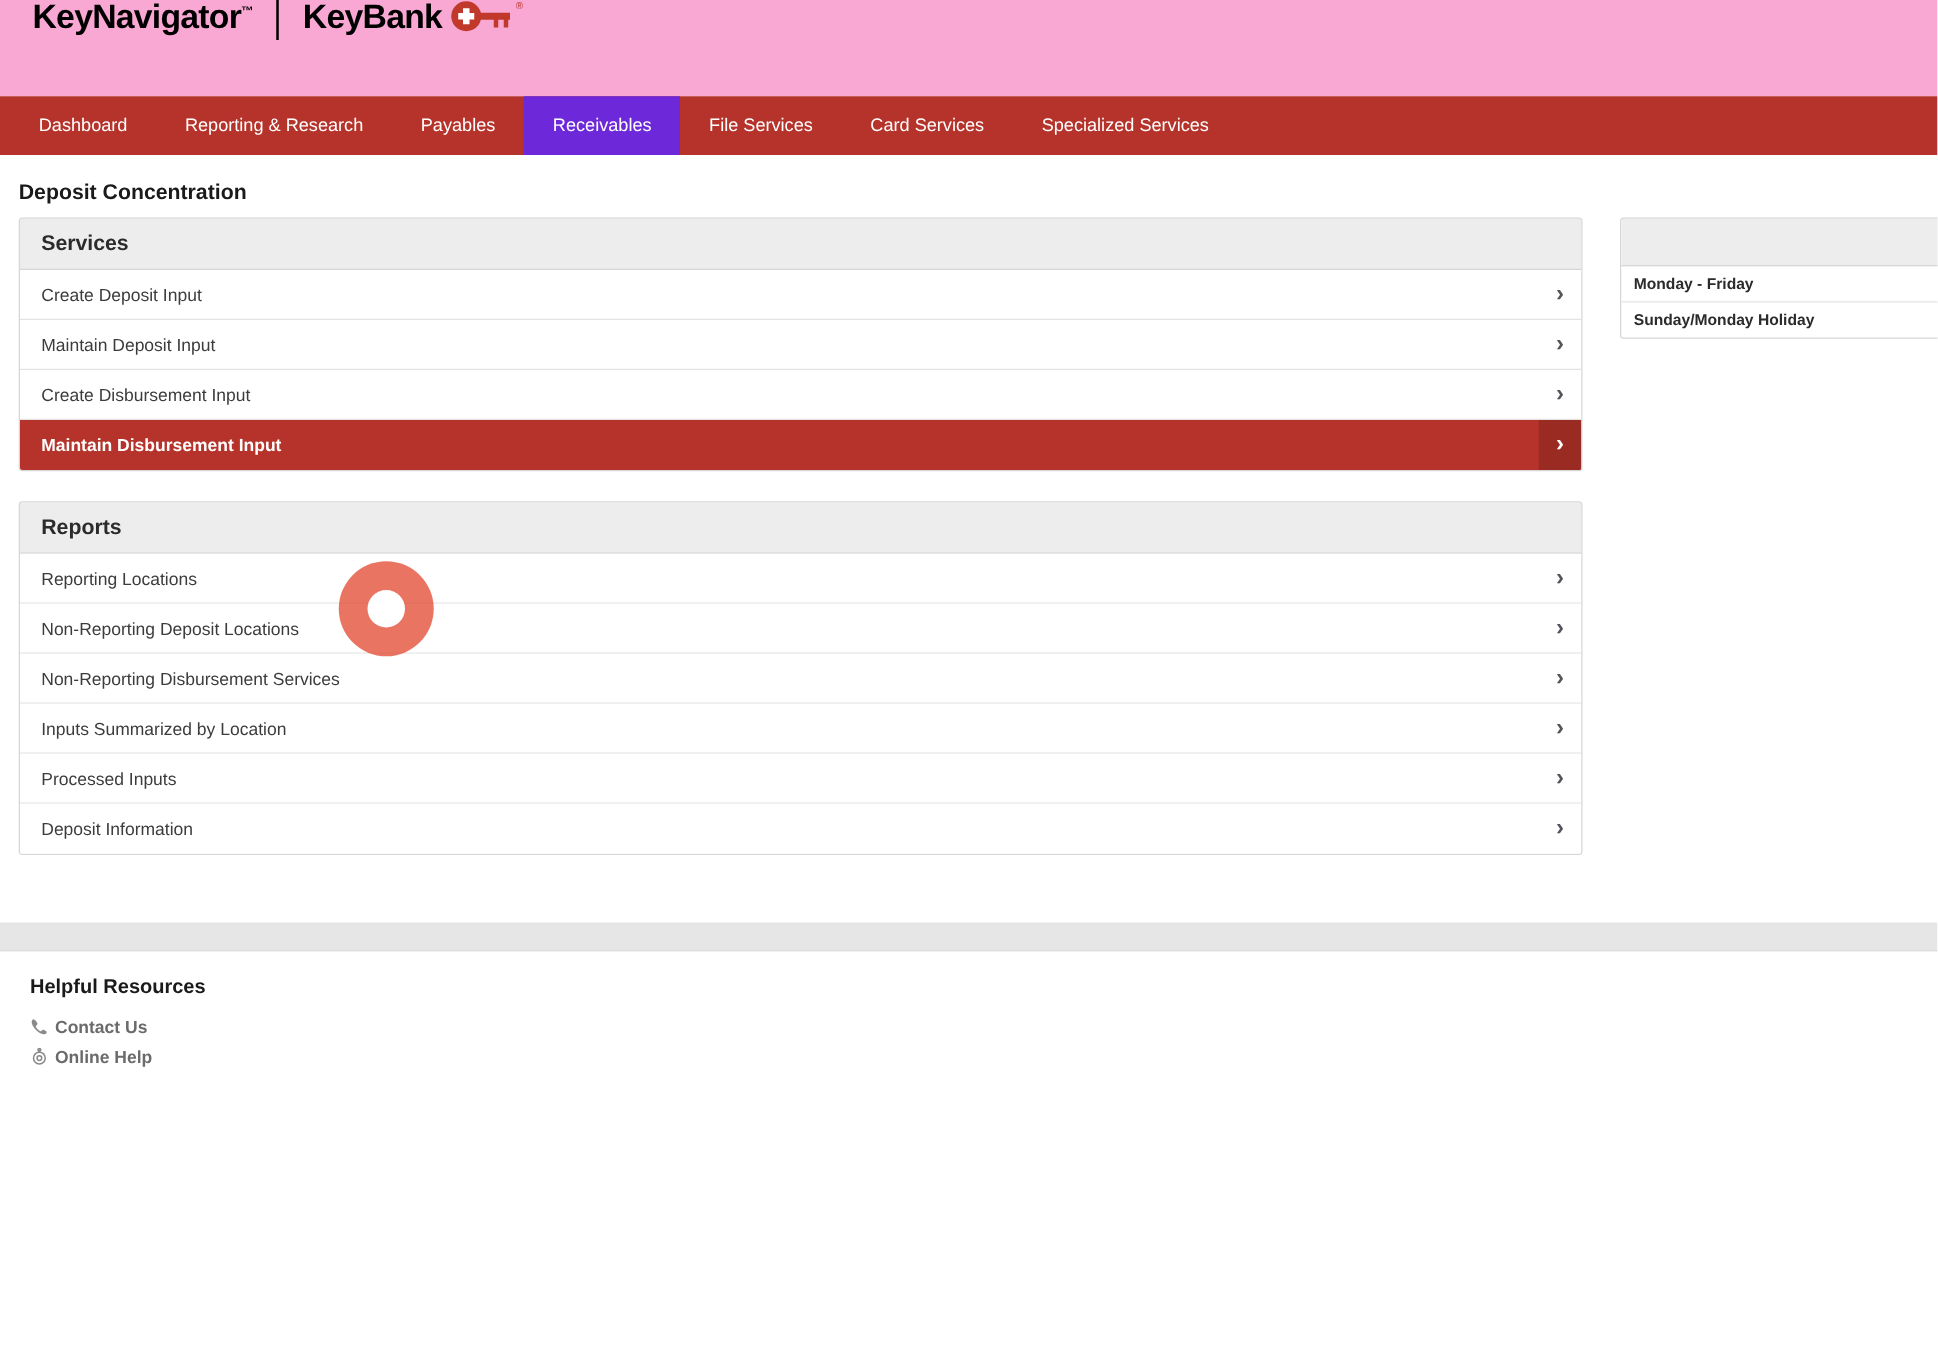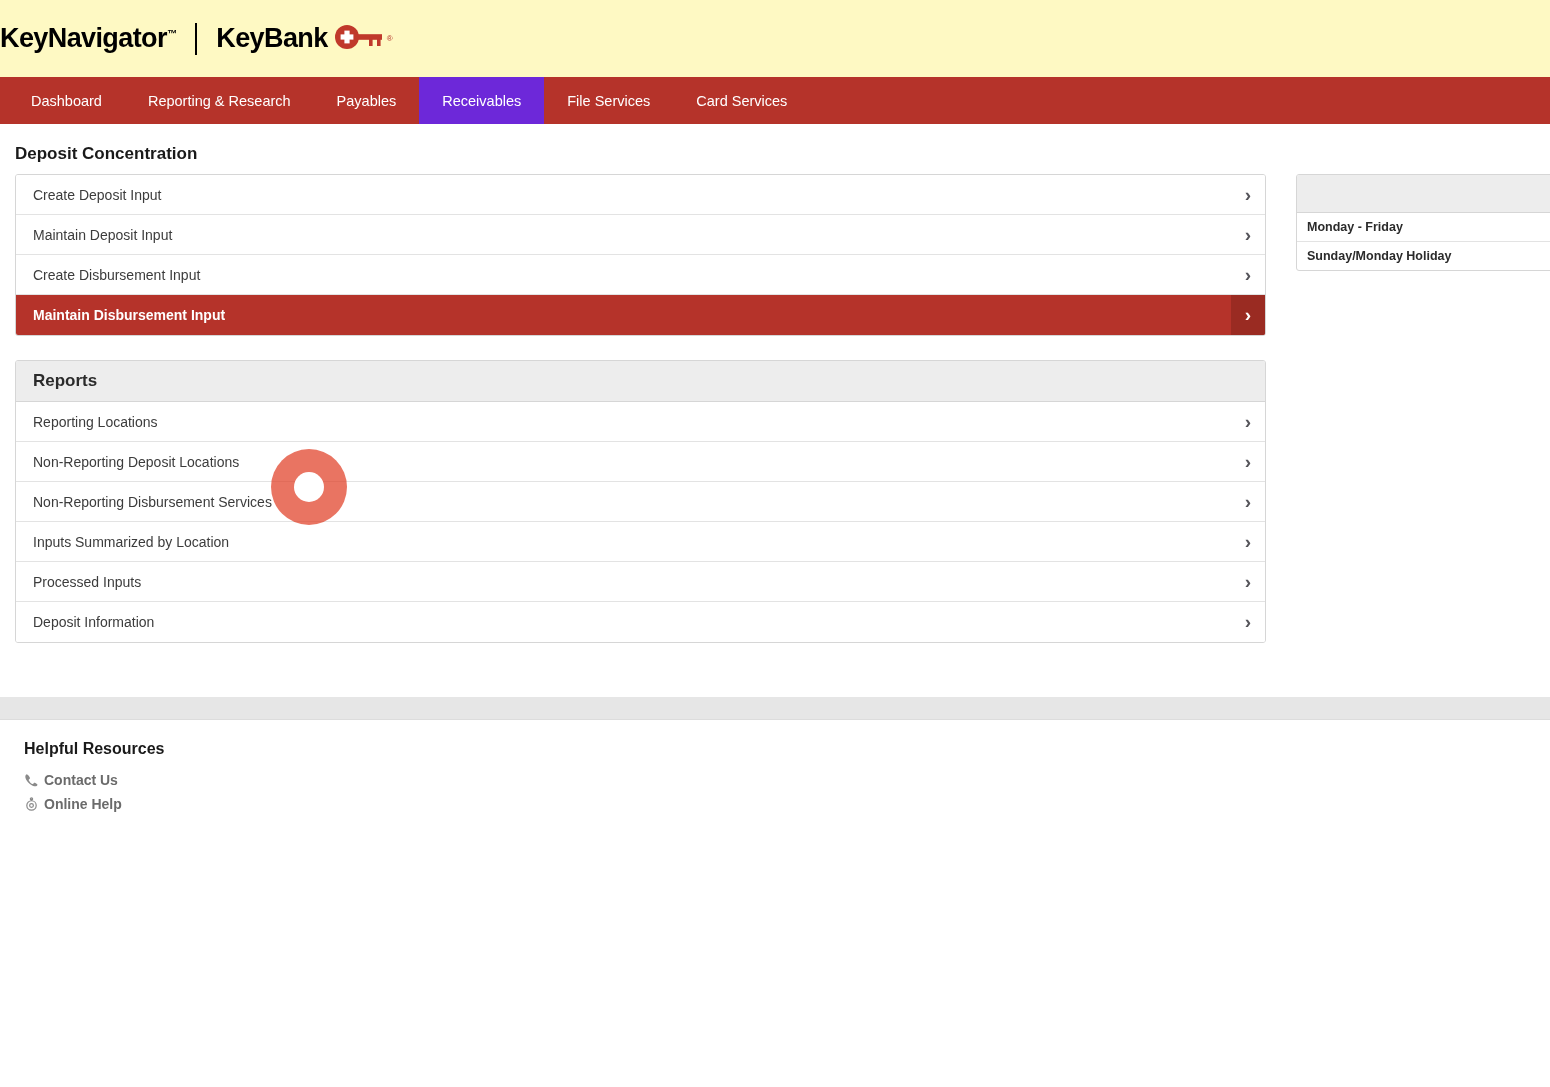--- a/index.html
+++ b/index.html
@@ -13,23 +13,24 @@
     font-family: "Liberation Sans", sans-serif;
     color: #333333;
     overflow: hidden;
     position: relative;
   }
 
   
   .brand-header {
     height: 77px;
     display: flex;
-    align-items: center;
+    align-items: flex-start;
+    padding-left: 26px;
     box-sizing: border-box;
-    background: #fef9c3;
+    background: #f9a8d4;
   }
   .brand-keynav {
     font-size: 27px;
     font-weight: bold;
     color: #000000;
     letter-spacing: -0.6px;
     line-height: 1;
   }
   .brand-tm {
     font-size: 10px;
@@ -295,31 +296,33 @@
   <span class="key-logo-reg">®</span>
 </div>
 
 <div class="main-nav">
   <div class="nav-item">Dashboard</div>
   <div class="nav-item">Reporting &amp; Research</div>
   <div class="nav-item">Payables</div>
   <div class="nav-item active">Receivables</div>
   <div class="nav-item">File Services</div>
   <div class="nav-item">Card Services</div>
+  <div class="nav-item">Specialized Services</div>
 </div>
 
 <div class="page-body">
 
   <div class="page-title">Deposit Concentration</div>
 
   <div class="layout">
 
     <div class="content-col">
 
       <div class="card">
+        <div class="card-header">Services</div>
 
         <div class="row-link">
           <span>Create Deposit Input</span>
           <span class="row-chevron">›</span>
         </div>
 
         <div class="row-link">
           <span>Maintain Deposit Input</span>
           <span class="row-chevron">›</span>
         </div>

